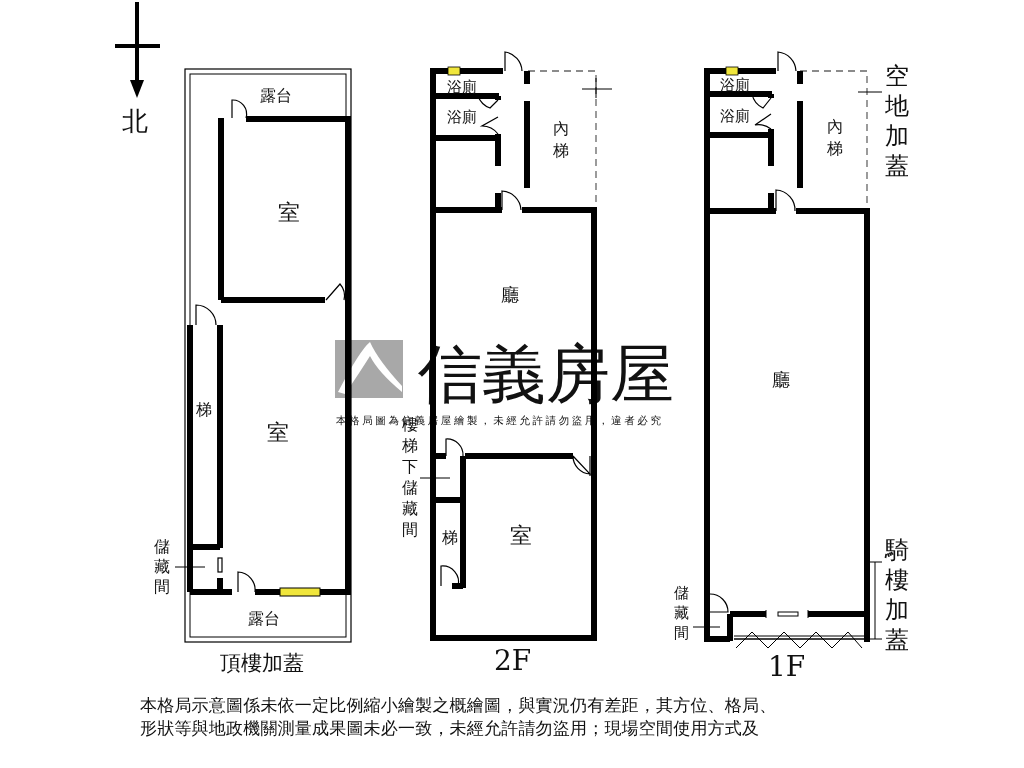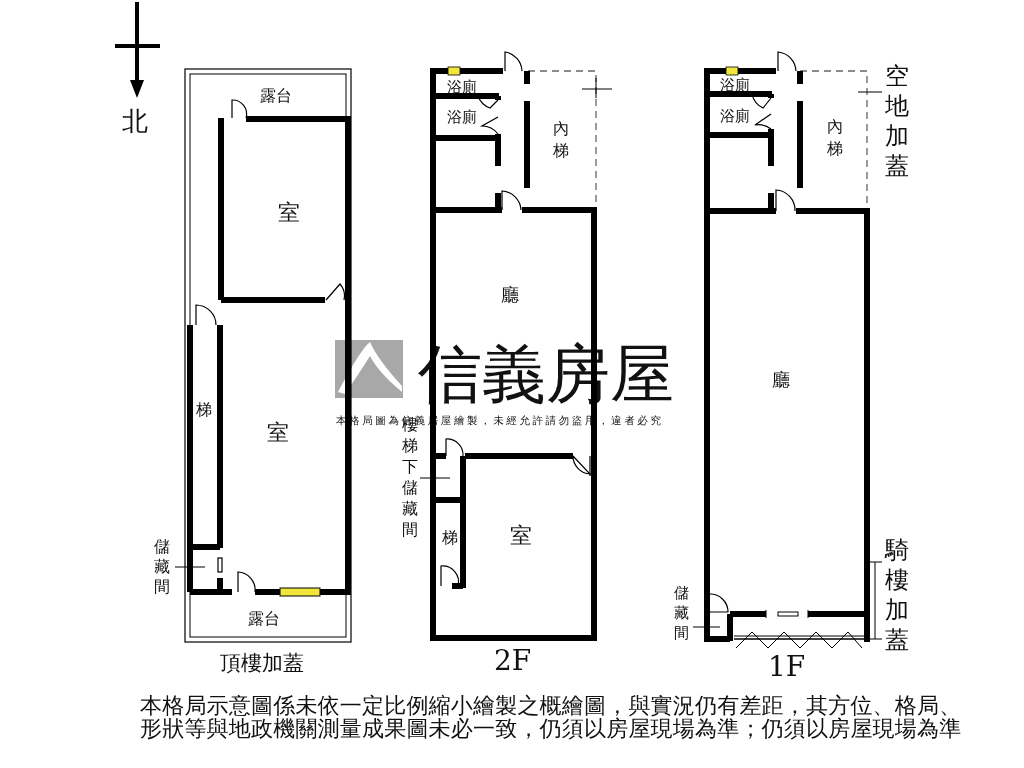--- a/index.html
+++ b/index.html
@@ -1,20 +1,20 @@
 <!DOCTYPE html>
 <html><head>
 <meta charset="utf-8">
 <style>
   html,body{margin:0;padding:0;background:#fff;}
   body{width:1024px;height:768px;position:relative;overflow:hidden;font-family:"DejaVu Sans","Liberation Sans",sans-serif;}
   svg{position:absolute;left:0;top:0;}
   .lbl{font-family:"DejaVu Serif","Liberation Serif",serif;fill:#111;}
   .lbl-sans{font-family:"DejaVu Sans","Liberation Sans",sans-serif;fill:#111;}
-  .disclaimer{position:absolute;left:140px;top:694px;width:760px;font-family:"DejaVu Sans","Liberation Sans",sans-serif;font-size:22px;line-height:23px;color:#111;letter-spacing:0.2px;}
+  .disclaimer{position:absolute;left:140px;top:694px;width:760px;font-family:"DejaVu Sans","Liberation Sans",sans-serif;font-size:17px;line-height:23px;color:#111;letter-spacing:0.2px;}
   .disclaimer div{white-space:nowrap;}
 </style>
 </head>
 <body>
 
 <svg width="1024" height="768" viewBox="0 0 1024 768">
 
   <g>
     <rect x="335" y="340" width="68" height="58" fill="#a8a8a8"></rect>
     <path d="M338 392 Q360 350 370 342 Q378 360 402 386 L402 392 Q378 372 370 356 Q360 372 345 394 Z" fill="#fff"></path>
@@ -188,14 +188,14 @@
         <text x="674" y="598">儲</text>
         <text x="674" y="618">藏</text>
         <text x="674" y="638">間</text>
       </g>
     <text id="f1-caption" x="768" y="676" font-size="28" class="lbl">1F</text>
   </g>
 </svg>
 
 <div class="disclaimer">
   <div>本格局示意圖係未依一定比例縮小繪製之概繪圖，與實況仍有差距，其方位、格局、</div>
-  <div>形狀等與地政機關測量成果圖未必一致，仍須以房屋現場為準；仍須以房屋現場為準</div>
+  <div>形狀等與地政機關測量成果圖未必一致，未經允許請勿盜用；現場空間使用方式及</div>
 </div>
 
 </body></html>

